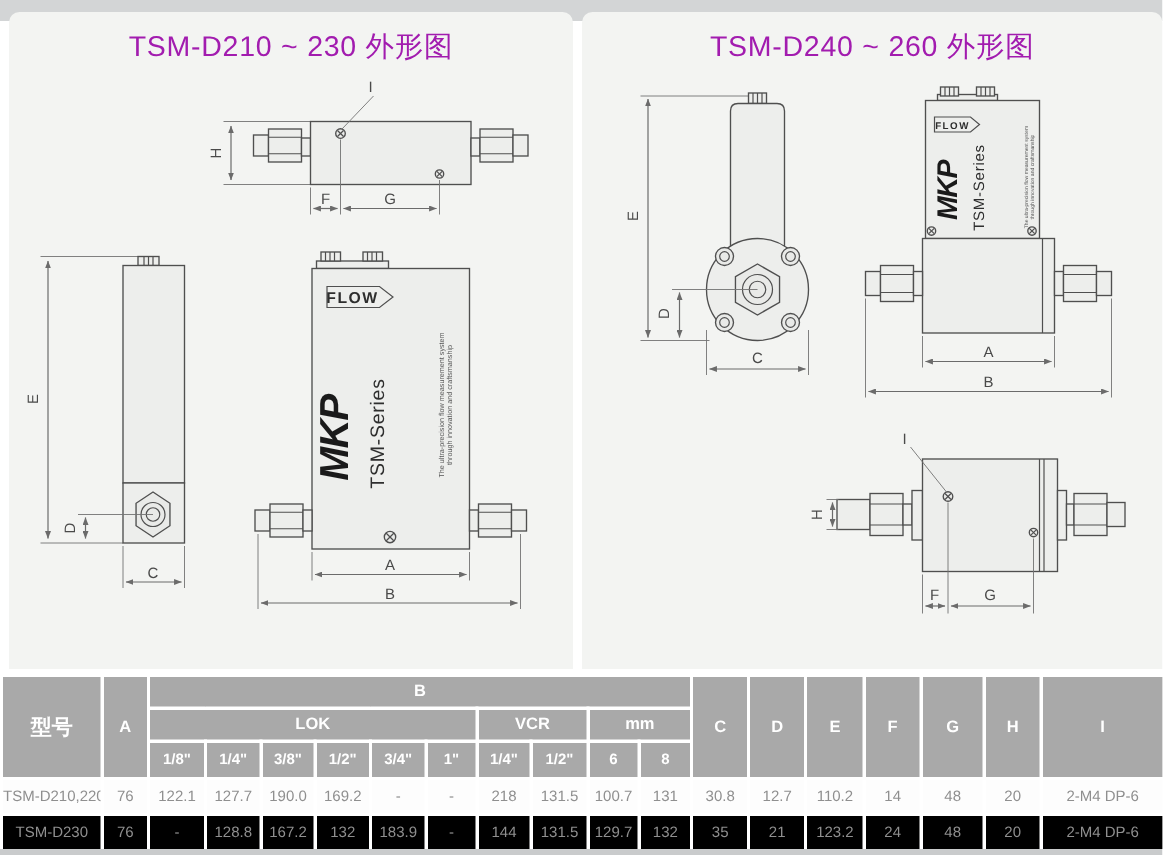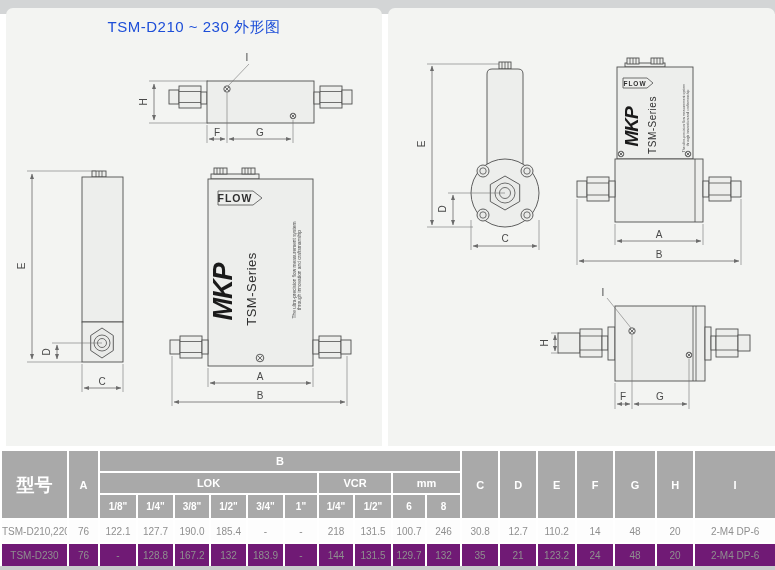--- a/index.html
+++ b/index.html
@@ -4,21 +4,21 @@
 <style>
   * { margin:0; padding:0; box-sizing:border-box; }
   body { font-family:"Liberation Sans", sans-serif; background:#fff; }
   .page { position:relative; width:775px; height:570px; background:#fff; overflow:hidden; }
   .top-strip { position:absolute; left:0; top:0; width:775px; height:14px; background:#d3d5d6; }
   .bottom-strip { position:absolute; left:0; top:566px; width:775px; height:4px; background:#c9cbcc; }
   .panel { position:absolute; top:8px; height:438px; background:#f3f4f2; border-radius:7px 7px 0 0; z-index:1; }
   .panel-left { left:6px; width:376px; }
   .panel-right { left:388px; width:387px; }
   .panel-title { position:absolute; top:10px; left:0; width:100%; text-align:center;
-                 font-size:15px; color:#1d4ed8; letter-spacing:0.5px; }
+                 font-size:19px; color:#a21caf; letter-spacing:0.5px; }
   .panel svg { position:absolute; left:0; top:0; }
   
   .o   { fill:#edeeec; stroke:#4f4f4f; stroke-width:0.9; }
   .o2  { fill:#e9eae8; stroke:#4f4f4f; stroke-width:0.9; }
   .ol  { fill:none; stroke:#4f4f4f; stroke-width:0.8; }
   .ext { fill:none; stroke:#737373; stroke-width:0.6; }
   .dim { fill:none; stroke:#6b6b6b; stroke-width:0.8; }
   .lbl { fill:#4a4a4a; font-size:10px; font-family:"Liberation Sans",sans-serif; }
   .flowtxt { fill:#2e2e2e; font-weight:bold; letter-spacing:1px; }
   .brand { fill:#1a1a1a; font-weight:bold; font-style:italic; letter-spacing:-1px; }
@@ -28,21 +28,21 @@
   .spec-wrap { position:absolute; left:0; top:449px; width:775px; }
   table.spec { width:775px; border-collapse:collapse; table-layout:fixed;
                font-family:"Liberation Sans",sans-serif; }
   table.spec td, table.spec th { border:2px solid #fff; text-align:center; vertical-align:middle;
                overflow:hidden; white-space:nowrap; }
   table.spec th { background:#a9a9a9; color:#fff; font-weight:bold; font-size:11px; }
   table.spec th.sz { font-size:10px; }
   table.spec td { font-size:10px; color:#8f8f8f; background:#fdfdfd; }
   tr.r1 { height:22px; } tr.r2 { height:22px;padding-left:43px; } tr.r3 { height:25px; }
   tr.d1 td { height:24px; background:#fdfdfd; }
-  tr.d2 td { height:24px; background:#701a75; }
+  tr.d2 td { height:24px; background:#000000; }
 </style>
 </head>
 <body>
 
 <div class="page">
   <div class="top-strip"></div>
 
   <div class="panel panel-left">
     <div class="panel-title">TSM-D210 ~ 230 外形图</div>
     <svg width="376" height="438" viewBox="0 0 376 438">
@@ -172,20 +172,21 @@
         <text class="lbl" x="254" y="372" text-anchor="middle">A</text>
         <line class="ext" x1="166" y1="348" x2="166" y2="398"></line>
         <line class="ext" x1="341" y1="348" x2="341" y2="398"></line>
         <line class="dim" x1="168" y1="394" x2="339" y2="394" marker-start="url(#arrA)" marker-end="url(#arrA)"></line>
         <text class="lbl" x="254" y="391" text-anchor="middle">B</text>
       </g>
     </svg>
   </div>
 
   <div class="panel panel-right">
+    <div class="panel-title">TSM-D240 ~ 260 外形图</div>
     <svg width="387" height="438" viewBox="0 0 387 438">
       <defs>
         <marker id="arrB" markerWidth="7" markerHeight="5" refX="6.2" refY="2.5" orient="auto-start-reverse">
           <path d="M0,0 L6.5,2.5 L0,5 z" fill="#6b6b6b"></path>
         </marker>
       </defs>
 
       <g>
         <line class="ext" x1="39" y1="56" x2="111" y2="56"></line>
         <line class="ext" x1="39" y1="219" x2="85" y2="219"></line>
@@ -346,21 +347,21 @@
         <col style="width:38px">
           <col style="width:38px">
           <col style="width:39px">
           <col style="width:38px">
           <col style="width:42px">
           <col style="width:38px">
           <col style="width:82px">
       </colgroup>
       <thead>
         <tr class="r1">
-          <th rowspan="3" style="font-size:18px">型号</th>
+          <th rowspan="3" style="font-size:14px">型号</th>
           <th rowspan="3">A</th>
           <th colspan="10">B</th>
           <th rowspan="3">C</th>
           <th rowspan="3">D</th>
           <th rowspan="3">E</th>
           <th rowspan="3">F</th>
           <th rowspan="3">G</th>
           <th rowspan="3">H</th>
           <th rowspan="3">I</th>
         </tr>
@@ -382,27 +383,27 @@
           <th class="sz">8</th>
         </tr>
       </thead>
       <tbody>
         <tr class="d1">
           <td>TSM-D210,220</td>
           <td>76</td>
           <td>122.1</td>
           <td>127.7</td>
           <td>190.0</td>
-          <td>185.4</td>
+          <td>169.2</td>
           <td>-</td>
           <td>-</td>
           <td>218</td>
           <td>131.5</td>
           <td>100.7</td>
-          <td>246</td>
+          <td>131</td>
           <td>30.8</td>
           <td>12.7</td>
           <td>110.2</td>
           <td>14</td>
           <td>48</td>
           <td>20</td>
           <td>2-M4 DP-6</td>
         </tr>
         <tr class="d2">
           <td>TSM-D230</td>

